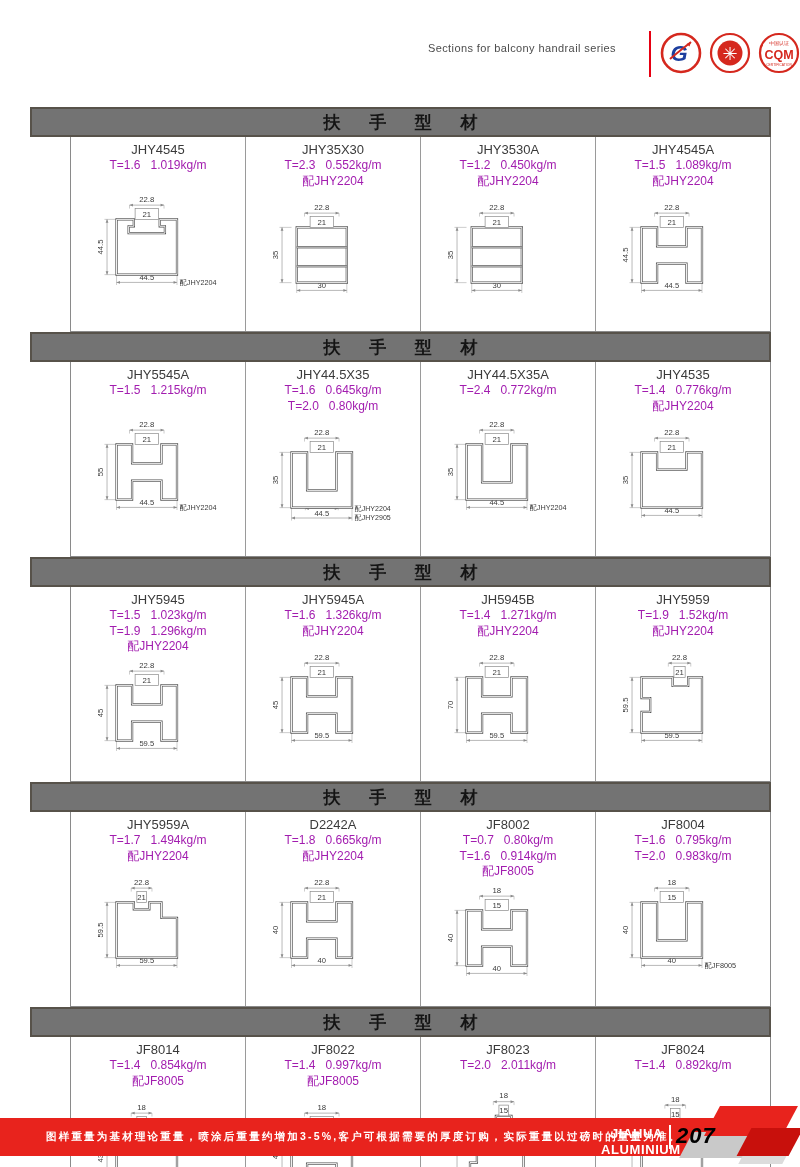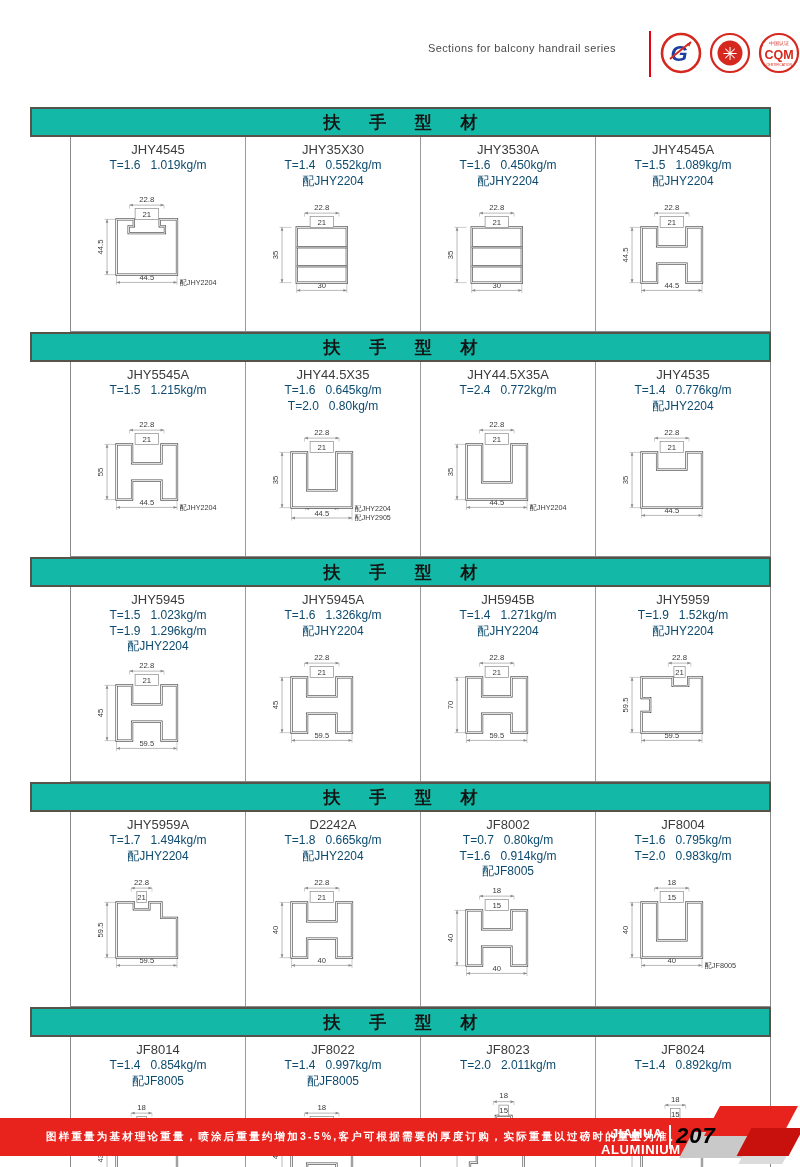--- a/index.html
+++ b/index.html
@@ -10,29 +10,29 @@
   .header{position:absolute;top:26px;left:0;width:800px;height:58px;}
   .title-block{position:absolute;left:404px;top:2px;width:236px;text-align:center;}
   .page-title{font-size:27px;font-weight:bold;color:#3b3b3b;letter-spacing:1px;line-height:1.05;white-space:nowrap;}
   .page-subtitle{font-size:11px;color:#4c4c4c;letter-spacing:0.4px;margin-top:14px;white-space:nowrap;}
   .header-divider{position:absolute;left:649px;top:5px;width:2px;height:46px;background:#e60012;}
   .logos{position:absolute;left:660px;top:6px;display:flex;gap:7px;}
   .logo{width:42px;height:42px;}
 
   
   .content{position:absolute;top:107px;left:30px;width:741px;}
-  .banner{height:30px;background:#14b8a6;border:2px solid #57524a;box-sizing:border-box;
+  .banner{height:30px;background:#737373;border:2px solid #57524a;box-sizing:border-box;
           display:flex;align-items:center;justify-content:center;
           font-size:17px;font-weight:bold;color:#141414;letter-spacing:12px;text-indent:12px;white-space:pre;}
   .row{display:flex;height:195px;border:1px solid #8a8a8a;border-top:none;box-sizing:border-box;background:#fff;margin-left:40px;}
   .cell{flex:1 1 0;border-right:1px solid #9a9a9a;box-sizing:border-box;display:flex;flex-direction:column;
         align-items:center;padding-top:5px;overflow:hidden;}
   .cell:last-child{border-right:none;}
   .code{font-size:13px;line-height:1.25;color:#3a3a3a;white-space:pre;}
-  .spec{font-size:12px;line-height:1.28;color:#0c4a6e;white-space:pre;}
+  .spec{font-size:12px;line-height:1.28;color:#a21caf;white-space:pre;}
   .drawing{flex:1 1 auto;min-height:0;width:100%;display:flex;align-items:center;justify-content:center;padding-bottom:10px;box-sizing:border-box;}
   .drawing svg{height:100%;max-height:114px;width:auto;max-width:100%;}
 
   
   .footer{position:absolute;left:0;top:1112px;width:800px;height:55px;}
   .band{position:absolute;left:0;top:6px;width:758px;height:38px;background:#e8231d;
         clip-path:polygon(0 0,100% 0,95% 100%,0 100%);}
   .foot-note{position:absolute;left:46px;top:18px;font-size:10.5px;font-weight:bold;color:#ffffff;
              letter-spacing:2.2px;white-space:nowrap;z-index:3;}
   .brand{position:absolute;left:601px;top:14px;width:62px;text-align:right;color:#fff;
@@ -105,21 +105,21 @@
             <path d="M40,34 H60 V42 H54 V50 H96 V42 H90 V34 H110 V98 H40 Z" fill="#ffffff"></path>
             <path d="M40,34 H60 V42 H54 V50 H96 V42 H90 V34 H110 V98 H40 Z" fill="none" stroke="#4c4c4c" stroke-width="2.6"></path>
             <path d="M40,34 H60 V42 H54 V50 H96 V42 H90 V34 H110 V98 H40 Z" fill="none" stroke="#ffffff" stroke-width="1.1"></path>
             <rect x="61.5" y="21.5" width="27" height="12.5" fill="#ffffff" stroke="#8a8a8a" stroke-width="0.8"></rect>
             <text x="75" y="30.8" fill="#3a3a3a" font-size="9" text-anchor="middle">21</text>
           </svg>
         </div>
       </div>
       <div class="cell">
         <div class="code">JHY35X30</div>
-        <div class="spec">T=1.4   0.552kg/m</div>
+        <div class="spec">T=2.3   0.552kg/m</div>
         <div class="spec">配JHY2204</div>
         <div class="drawing">
           <svg viewBox="0 0 176 132" class="profile">
             <text x="75" y="13.5" fill="#3a3a3a" font-size="9" text-anchor="middle">22.8</text>
             <line x1="55" y1="17.5" x2="95" y2="17.5" stroke="#8a8a8a" stroke-width="0.7"></line>
             <polygon points="55,17.5 59,15.8 59,19.2" fill="#8a8a8a"></polygon>
             <polygon points="95,17.5 91,15.8 91,19.2" fill="#8a8a8a"></polygon>
             <line x1="55" y1="17.5" x2="55" y2="21.5" stroke="#8a8a8a" stroke-width="0.5"></line>
             <line x1="95" y1="17.5" x2="95" y2="21.5" stroke="#8a8a8a" stroke-width="0.5"></line>
             <line x1="26" y1="34" x2="40" y2="34" stroke="#8a8a8a" stroke-width="0.5"></line>
@@ -143,21 +143,21 @@
             <line x1="46" y1="79" x2="104" y2="79" stroke="#8a8a8a" stroke-width="2.2"></line>
             <line x1="46" y1="79" x2="104" y2="79" stroke="#4c4c4c" stroke-width="2.2"></line>
             <line x1="46" y1="79" x2="104" y2="79" stroke="#ffffff" stroke-width="0.9"></line>
             <rect x="61.5" y="21.5" width="27" height="12.5" fill="#ffffff" stroke="#8a8a8a" stroke-width="0.8"></rect>
             <text x="75" y="30.8" fill="#3a3a3a" font-size="9" text-anchor="middle">21</text>
           </svg>
         </div>
       </div>
       <div class="cell">
         <div class="code">JHY3530A</div>
-        <div class="spec">T=1.6   0.450kg/m</div>
+        <div class="spec">T=1.2   0.450kg/m</div>
         <div class="spec">配JHY2204</div>
         <div class="drawing">
           <svg viewBox="0 0 176 132" class="profile">
             <text x="75" y="13.5" fill="#3a3a3a" font-size="9" text-anchor="middle">22.8</text>
             <line x1="55" y1="17.5" x2="95" y2="17.5" stroke="#8a8a8a" stroke-width="0.7"></line>
             <polygon points="55,17.5 59,15.8 59,19.2" fill="#8a8a8a"></polygon>
             <polygon points="95,17.5 91,15.8 91,19.2" fill="#8a8a8a"></polygon>
             <line x1="55" y1="17.5" x2="55" y2="21.5" stroke="#8a8a8a" stroke-width="0.5"></line>
             <line x1="95" y1="17.5" x2="95" y2="21.5" stroke="#8a8a8a" stroke-width="0.5"></line>
             <line x1="26" y1="34" x2="40" y2="34" stroke="#8a8a8a" stroke-width="0.5"></line>

